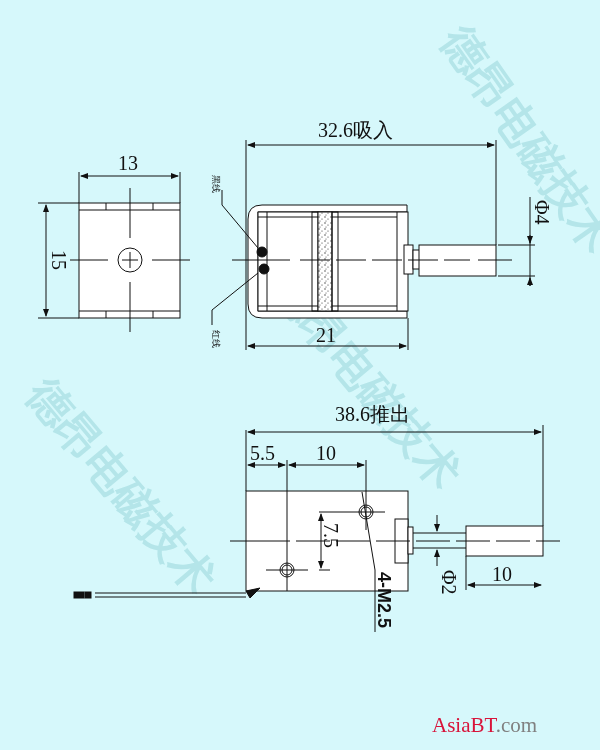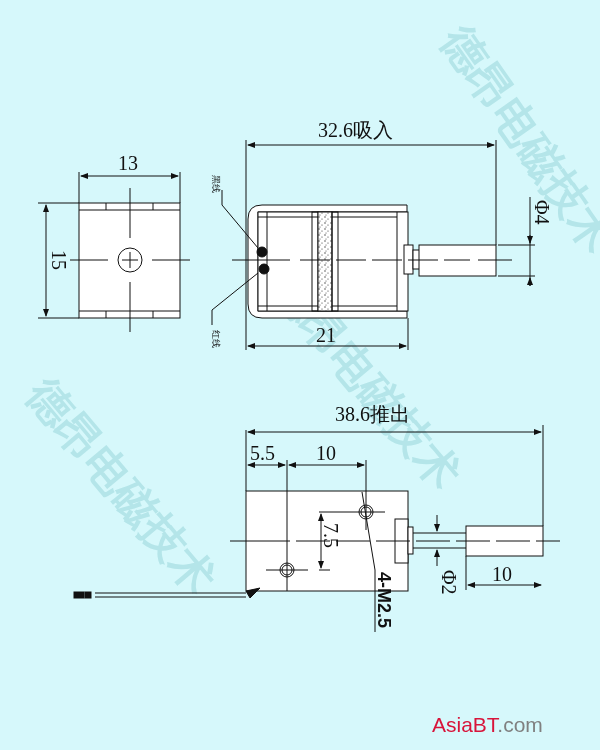--- a/index.html
+++ b/index.html
@@ -1,21 +1,21 @@
 <!DOCTYPE html>
 <html><head>
 <meta charset="utf-8">
 <style>
   html, body { margin:0; padding:0; }
   body { width:600px; height:750px; background:#d6f8fb; overflow:hidden; position:relative;
          font-family:"Liberation Serif", serif; }
   svg { position:absolute; left:0; top:0; }
   .dim { font-family:"Liberation Serif", serif; font-size:20px; fill:#111; }
   .wm { font-family:"DejaVu Sans", sans-serif; font-size:44px; fill:#a9dfe3; opacity:0.75; font-weight:bold; }
-  .logo { position:absolute; left:432px; top:713px; font-family:Liberation Sans, sans-serif; font-size:21px; }
+  .logo { position:absolute; left:432px; top:713px; font-family:Liberation Serif, serif; font-size:21px; }
   .logo .a { color:#d8143a; }
   .logo .b { color:#808080; }
 </style>
 </head>
 <body>
 
 <svg width="600" height="750" viewBox="0 0 600 750">
   <defs>
     <marker id="arr" markerWidth="8" markerHeight="6" refX="7" refY="3" orient="auto-start-reverse">
       <path d="M0,0 L8,3 L0,6 Z" fill="#111"></path>

